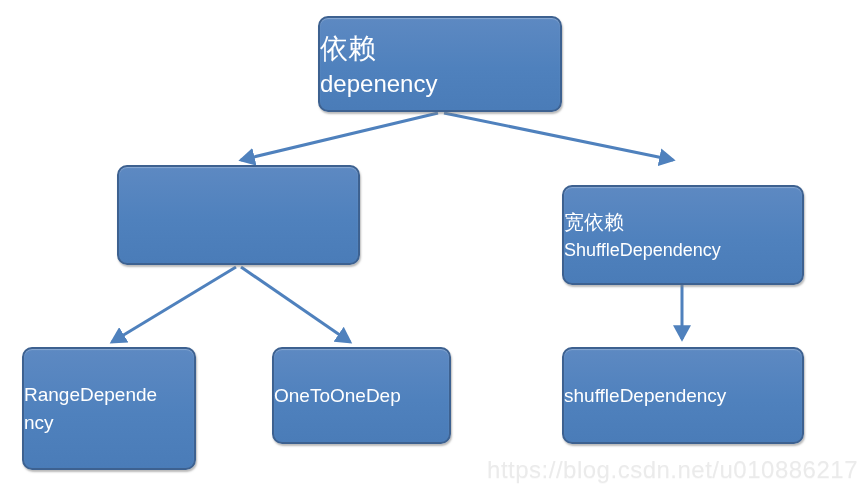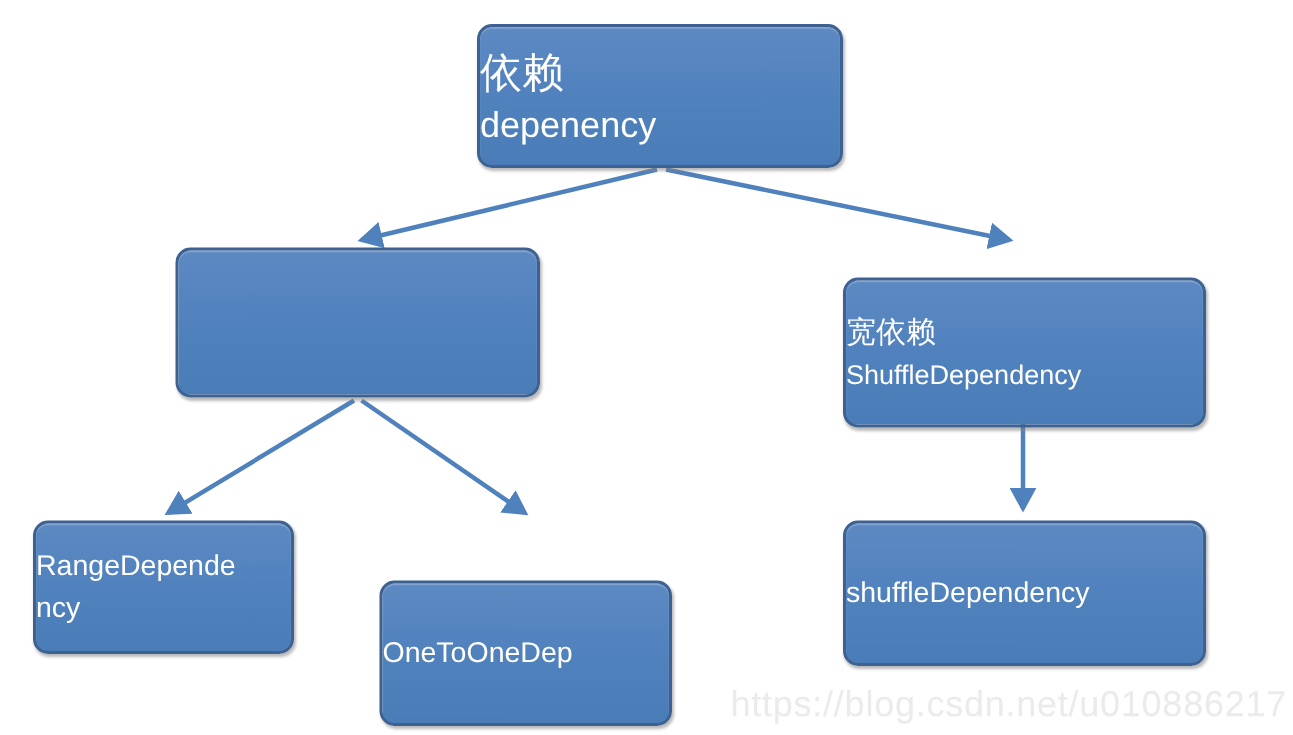--- a/index.html
+++ b/index.html
@@ -68,26 +68,26 @@
   </div>
 
   <div class="node" style="left:117px;top:165px;width:243px;height:100px;">
   </div>
 
   <div class="node" style="left:562px;top:165px;width:242px;height:100px;margin-top:20px;">
     <div class="t-zh-md">宽依赖</div>
     <div class="t-en-md">ShuffleDependency</div>
   </div>
 
-  <div class="node" style="left:22px;top:347px;width:174px;height:89px;">
+  <div class="node" style="left:22px;top:347px;width:174px;height:123px;">
     <div class="t-leaf">RangeDepende</div>
     <div class="t-leaf">ncy</div>
   </div>
 
-  <div class="node" style="left:253px;top:347px;width:195px;height:97px;margin-top:40px;">
+  <div class="node" style="left:272px;top:347px;width:179px;height:97px;">
     <div class="t-leaf">OneToOneDep</div>
   </div>
 
   <div class="node" style="left:562px;top:347px;width:242px;height:97px;">
     <div class="t-leaf">shuffleDependency</div>
   </div>
 
   <div class="watermark">https://blog.csdn.net/u010886217</div>
 
 </div>

